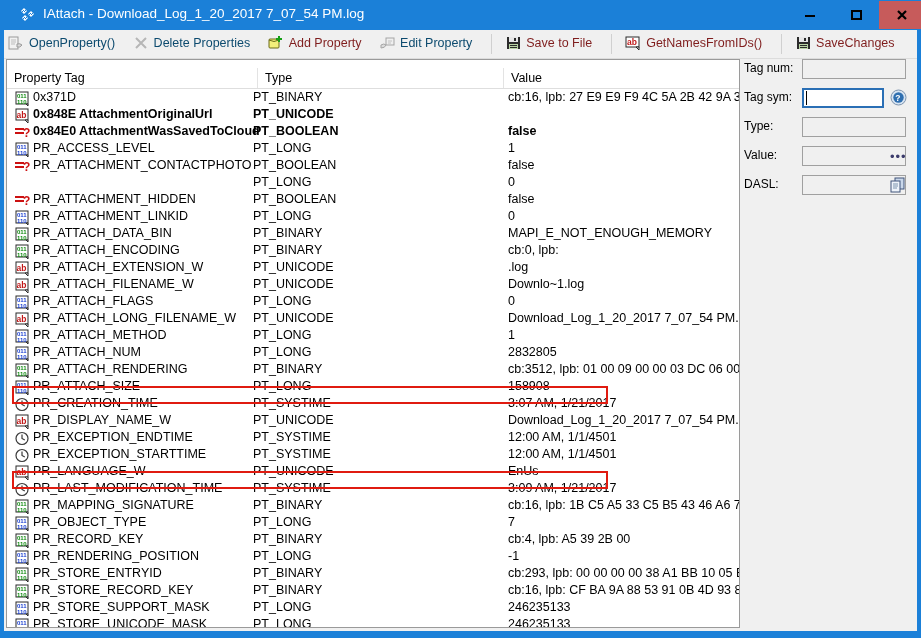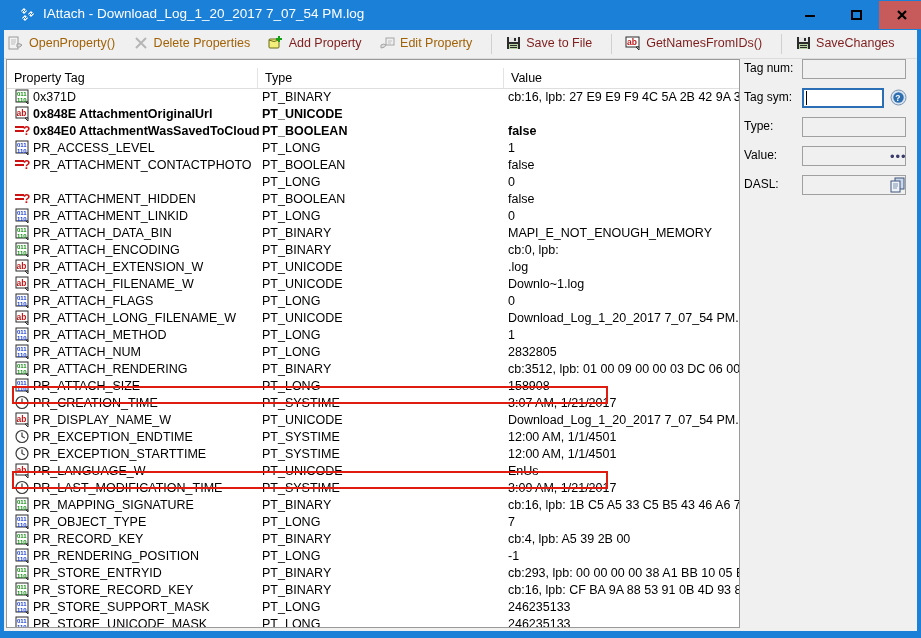--- a/index.html
+++ b/index.html
@@ -76,21 +76,21 @@
   .tbitem {
     display: inline-flex;
     align-items: center;
     height: 26px;
     padding: 0 9px 0 4px;
     font-size: 12.5px;
     color: #7f1d1d;
     vertical-align: top;
     cursor: default;
   }
-  .tbitem.disabled { color: #a16207; }
+  .tbitem.disabled { color: #0c4a6e; }
   .tbicon {
     width: 17px; height: 16px;
     margin-right: 4px;
     flex: 0 0 17px;
     display: block;
   }
   .tbsep {
     display: inline-block;
     width: 1px; height: 20px;
     margin: 4px 5px 0 5px;
@@ -144,24 +144,24 @@
     position: absolute;
     top: 0;
     height: 17px;
     line-height: 17px;
     font-size: 12.5px;
     color: #000000;
     white-space: nowrap;
     overflow: hidden;
   }
   .c-tag   { left: 8px;  width: 246px; }
-  .c-type  { left: 255px; width: 240px; }
+  .c-type  { left: 246px; width: 240px; }
   .c-value { left: 501px; width: 232px; }
   .row.bold .cell { font-weight: bold; }
-  .tagwrap { display: inline-flex; align-items: flex-start; height: 17px; }
+  .tagwrap { display: inline-flex; align-items: flex-end; height: 17px; }
   .rowicon { width: 16px; height: 15px; margin-right: 2px; flex: 0 0 16px; display: block; }
   .tagtext { display: inline-block; }
 
   
   .hl-box {
     position: absolute;
     left: 5px;
     width: 596px;
     height: 18px;
     border: 2px solid #e01b10;

